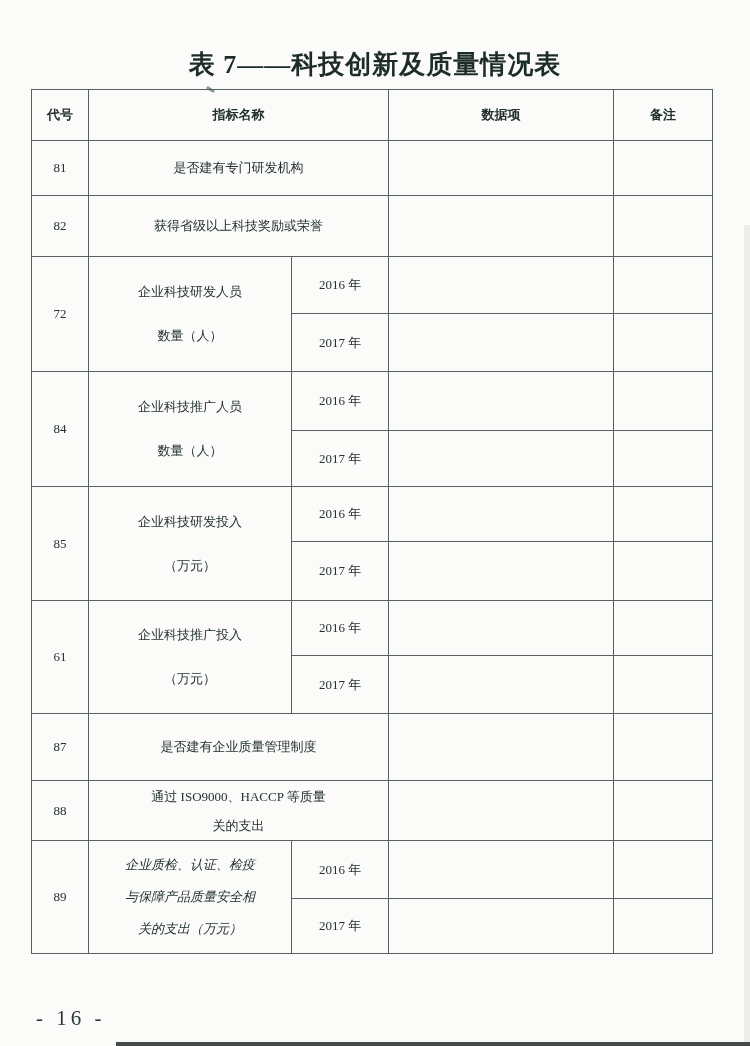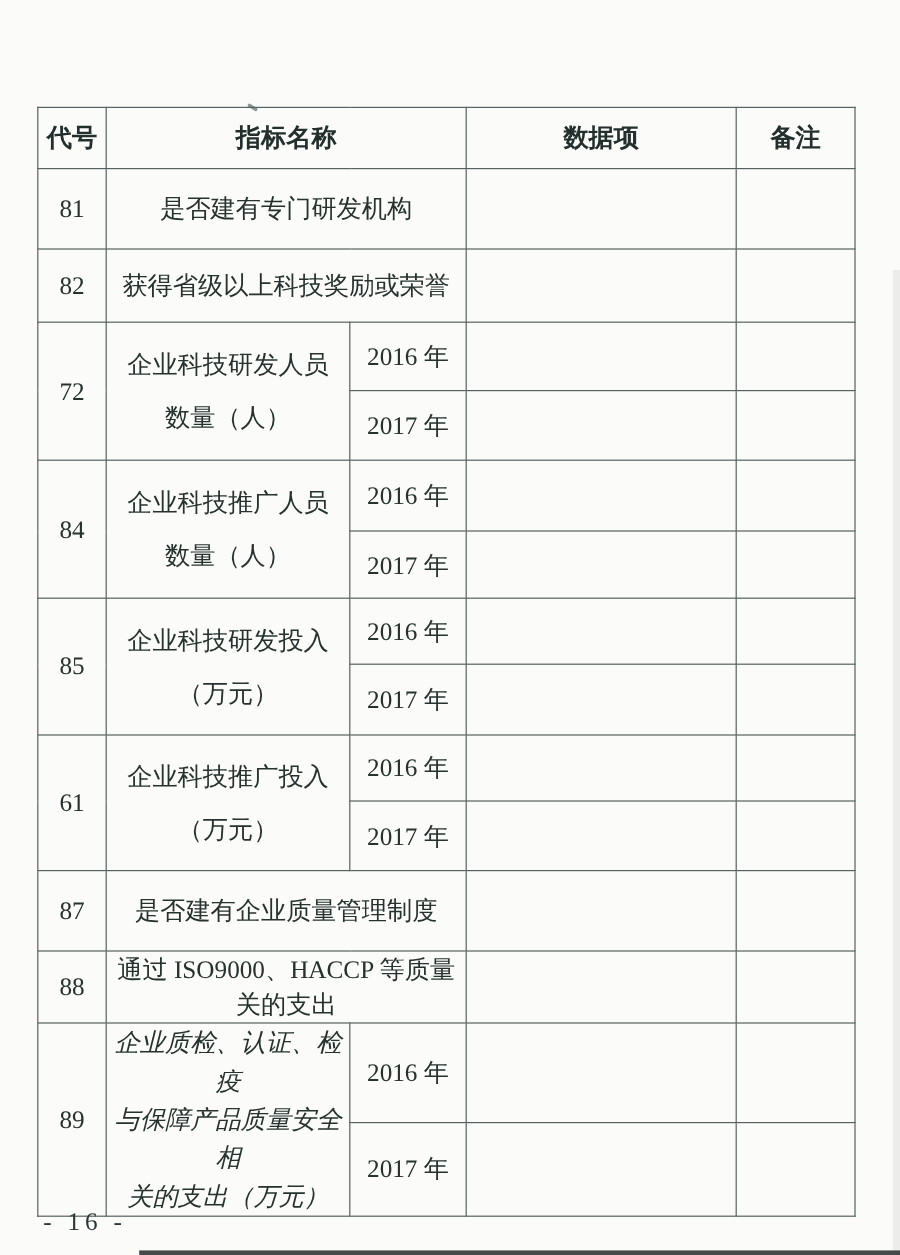--- a/index.html
+++ b/index.html
@@ -15,21 +15,21 @@
     color:#1e2c29;
   }
   table.form{
     position:absolute;left:31px;top:89px;width:681px;
     border-collapse:collapse;table-layout:fixed;
   }
   table.form th,table.form td{
     border:1px solid #55625f;
     padding:0;margin:0;
     text-align:center;vertical-align:middle;
-    font-size:21px;font-weight:normal;color:#25322e;
+    font-size:13px;font-weight:normal;color:#25322e;
     overflow:hidden;
   }
   table.form th{font-weight:bold;color:#222f2c;}
   .lines-wide div{line-height:44px;}
   .lines-mid div{line-height:32px;font-style:italic;}
   .lines-tight div{line-height:29px;}
   .page-number{
     position:absolute;left:36px;top:1006px;
     font-size:21px;letter-spacing:4px;color:#2b3936;
   }
@@ -44,40 +44,41 @@
   .speck{
     position:absolute;left:206px;top:88px;width:9px;height:3px;
     background:#8a9694;transform:rotate(32deg);border-radius:2px;
   }
 </style>
 </head>
 <body>
 
 <div class="page">
 
+  <h1 class="title">表 7——科技创新及质量情况表</h1>
   <span class="speck"></span>
 
   <table class="form">
     <colgroup>
       <col style="width:57px">
         <col style="width:203px">
         <col style="width:97px">
         <col style="width:225px">
         <col style="width:99px">
     </colgroup>
 
     <tbody>
         <tr style="height:51px">
       <th>代号</th>
       <th colspan="2">指标名称</th>
       <th>数据项</th>
       <th>备注</th>
     </tr>
 
-    <tr style="height:67px">
+    <tr style="height:55px">
       <td>81</td>
       <td colspan="2">是否建有专门研发机构</td>
       <td></td>
       <td></td>
     </tr>
 
     <tr style="height:61px">
       <td>82</td>
       <td colspan="2">获得省级以上科技奖励或荣誉</td>
       <td></td>

